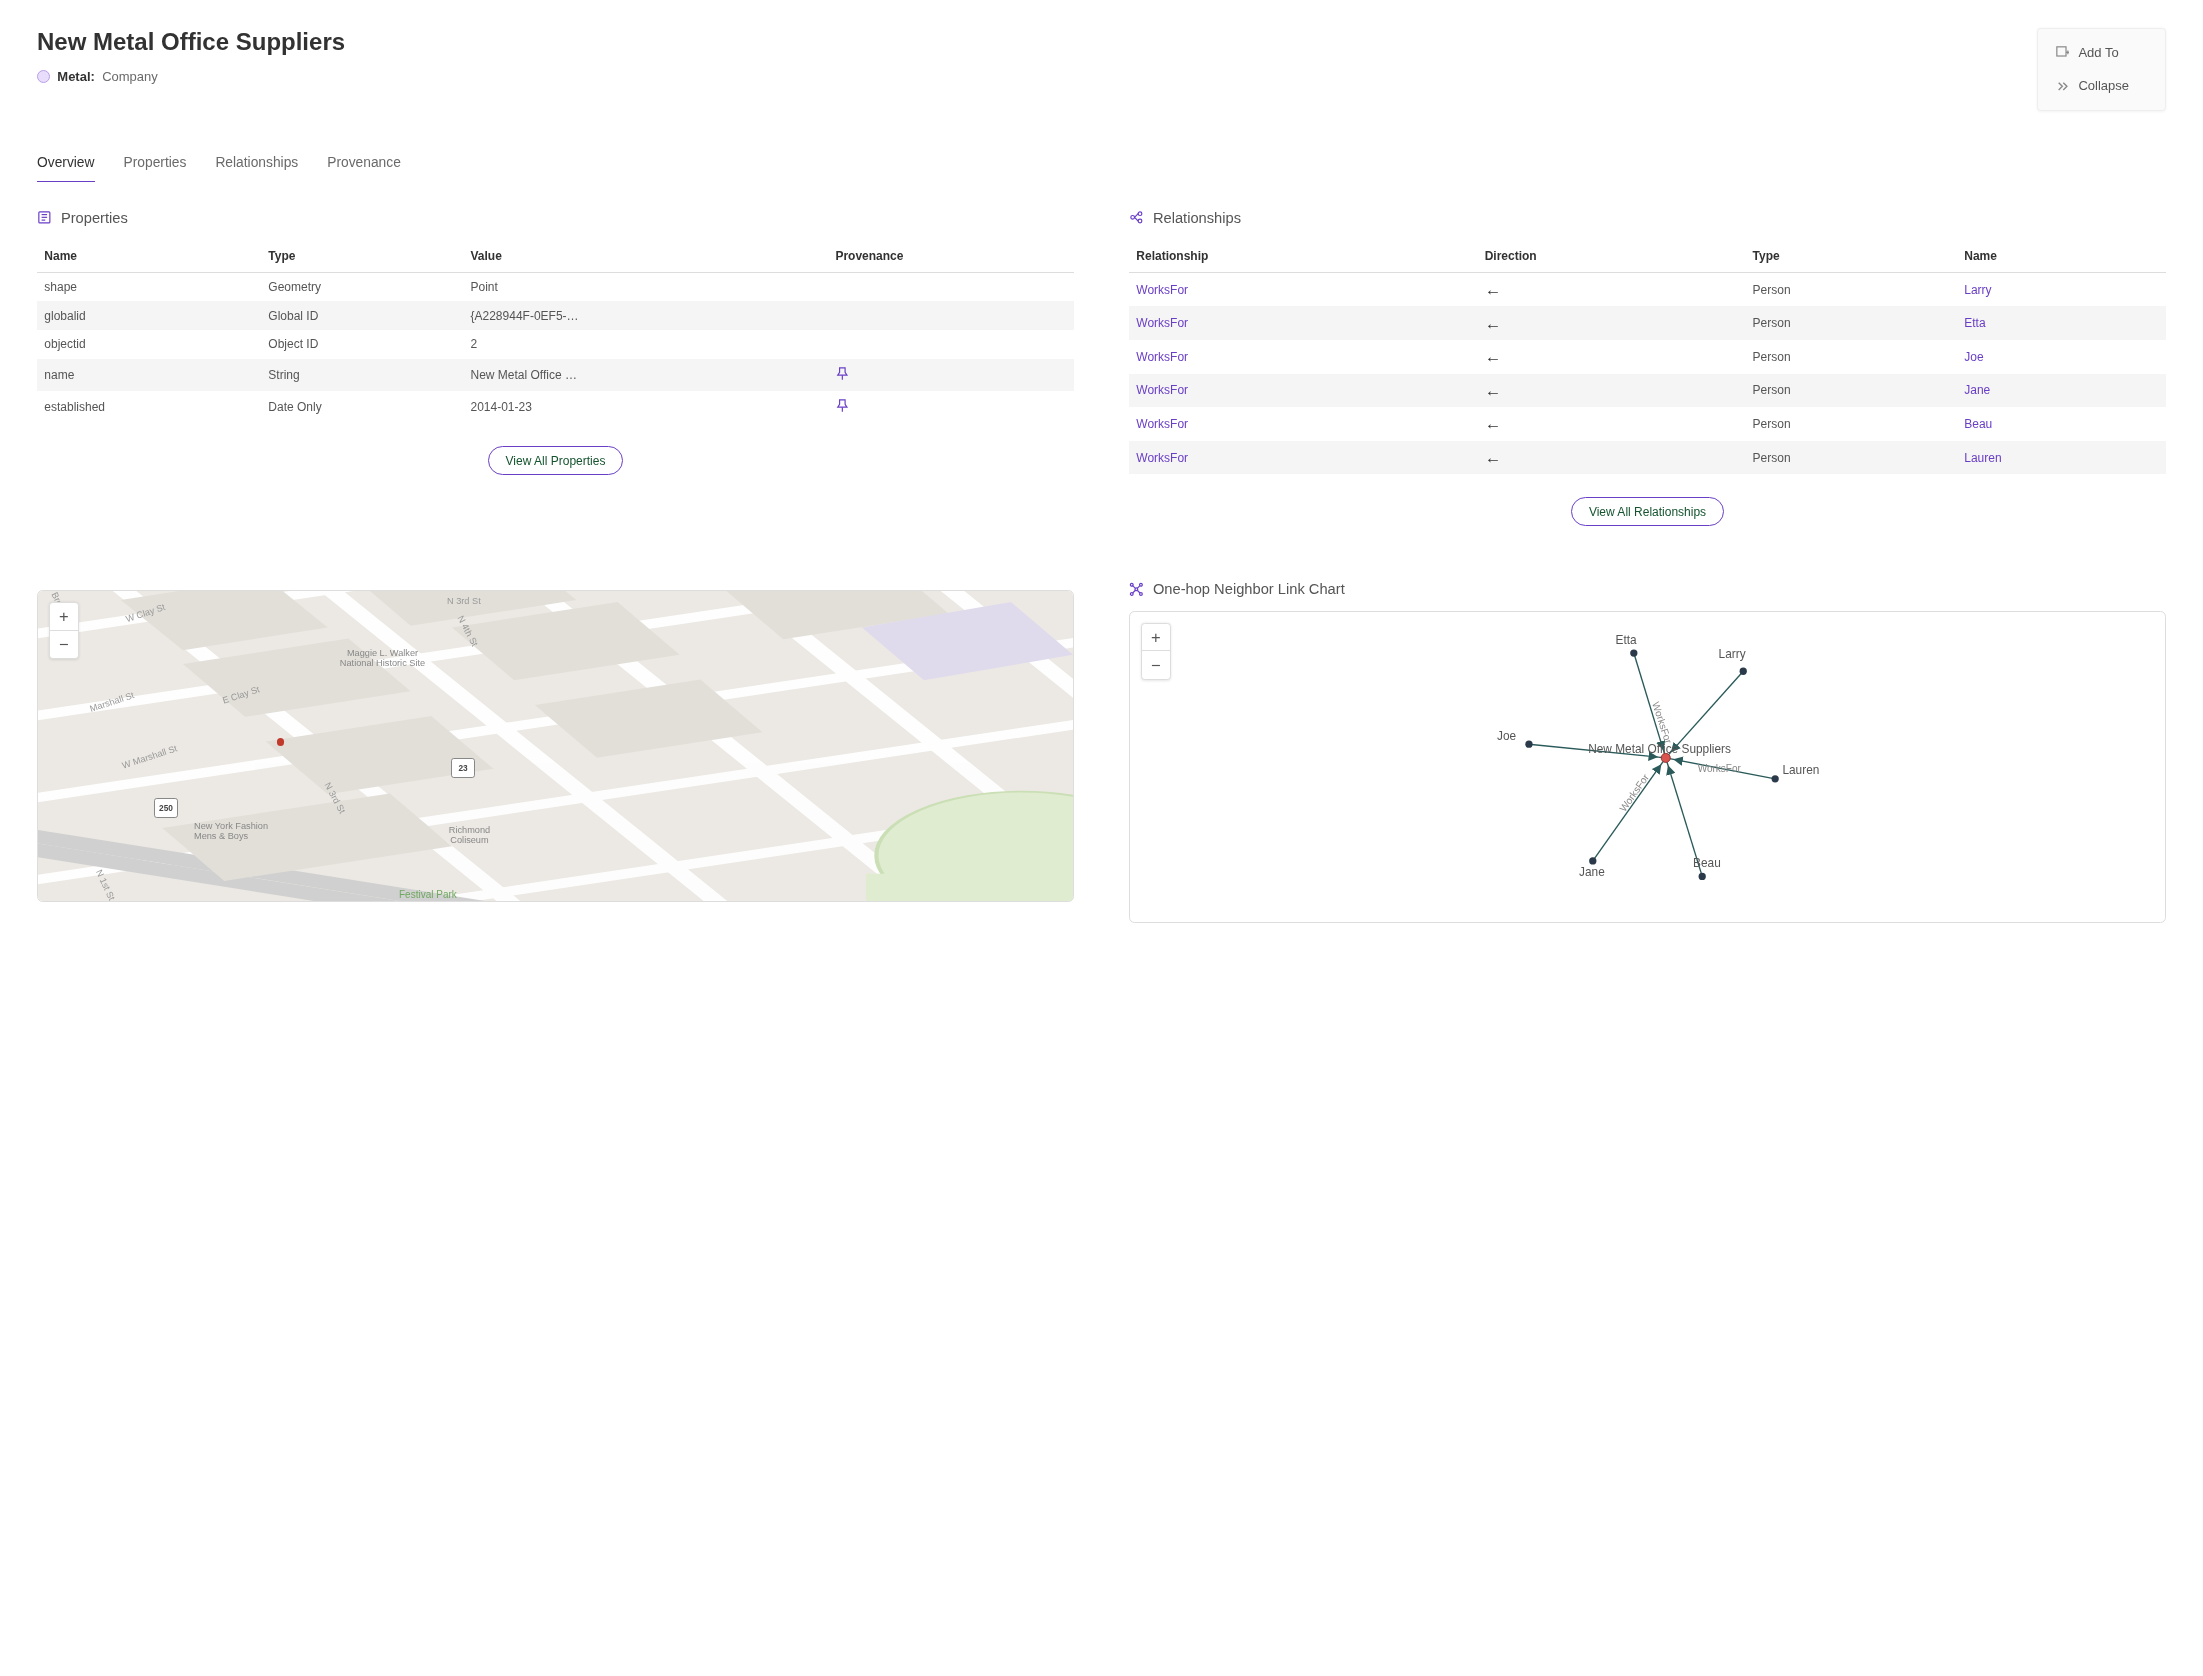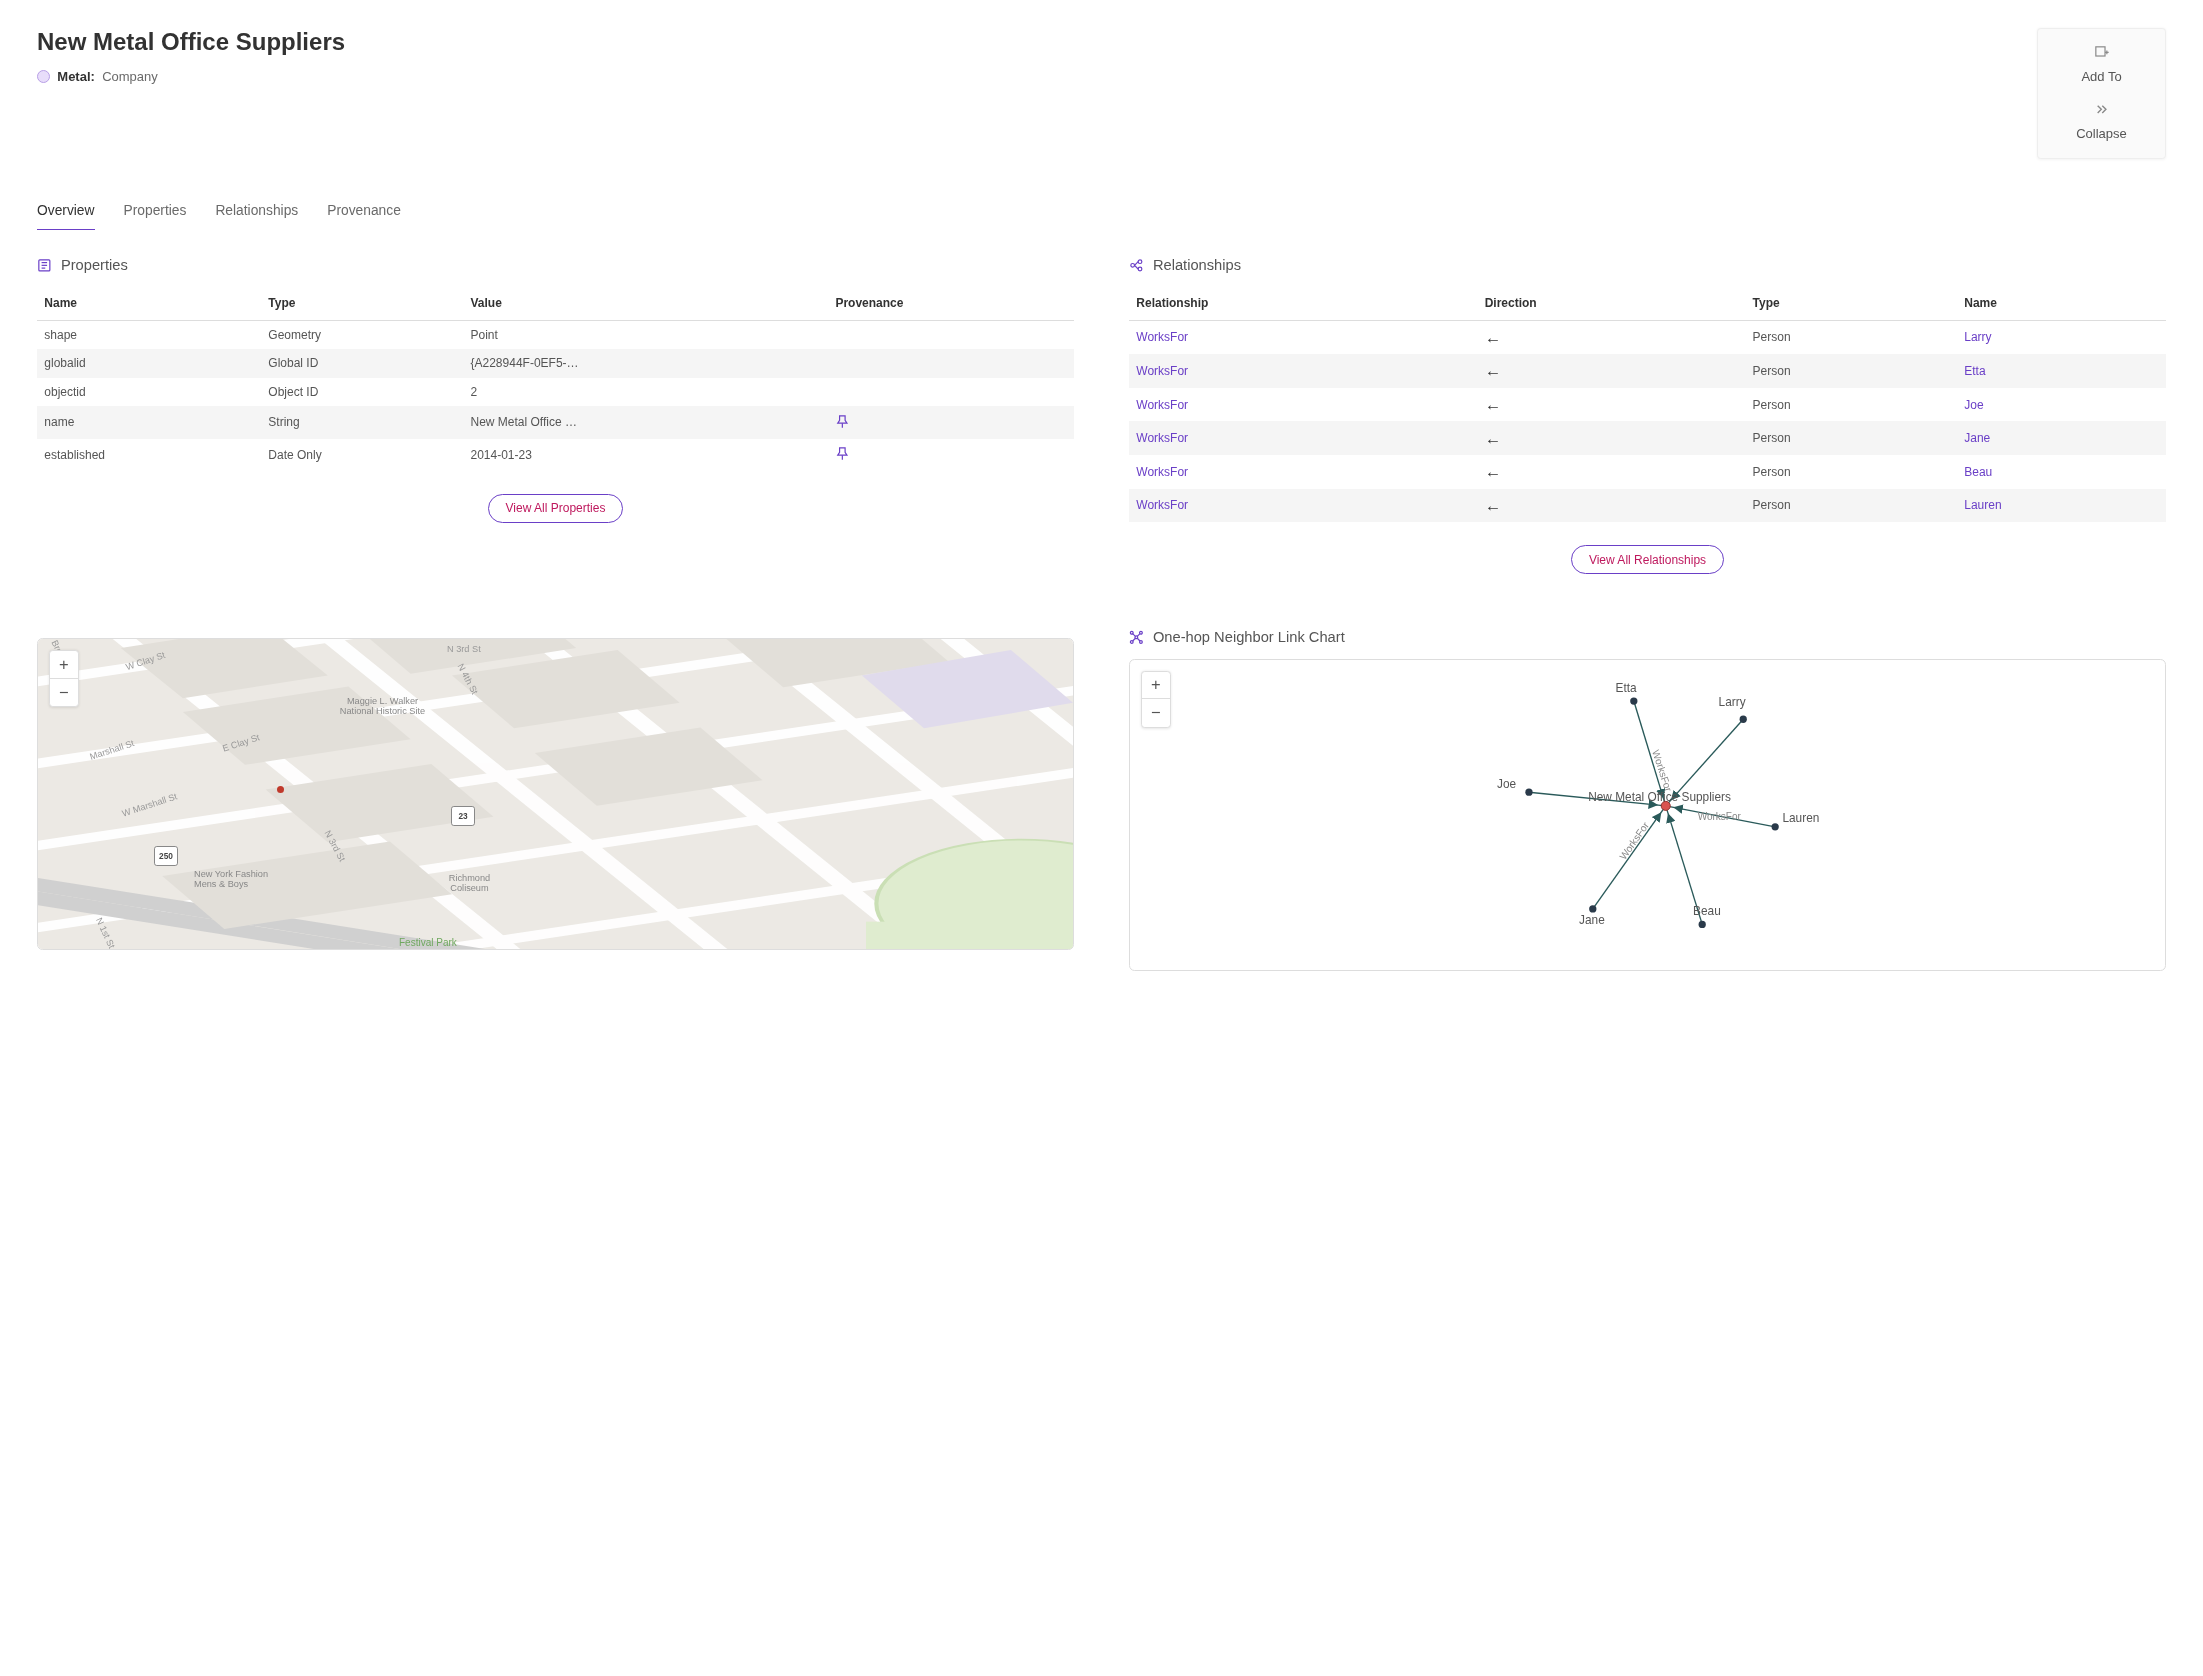--- a/index.html
+++ b/index.html
@@ -18,21 +18,21 @@
     .entity-label { font-weight: 600; color: #323232; }
     .entity-type { color: #6a6a6a; }
     .actions-panel {
       background: #fafafa;
       border: 0.9px solid #eee;
       border-radius: 3.7px;
       box-shadow: 0 0.9px 2.8px rgba(0,0,0,0.05);
       padding: 7.3px 0;
       min-width: 129px;
     }
-    .action-item { display: flex; align-items: center; gap: 9.2px; padding: 9.2px 16.5px; cursor: pointer; color: #555; flex-direction: column; }
+    .action-item { display: flex; align-items: center; gap: 9.2px; padding: 9.2px 16.5px; cursor: pointer; color: #555; }
     .action-icon { width: 14.7px; height: 14.7px; display: flex; align-items: center; justify-content: center; color: #888; }
     .tabs { display: flex; gap: 29px; margin-top: 37px; border-bottom: none; }
     .tab { padding: 7.3px 0 11px 0; cursor: pointer; color: #6a6a6a; font-size: 13.8px; }
     .tab.active { color: #323232; border-bottom: 1.8px solid #6a3fc7; }
     .content-grid { display: grid; grid-template-columns: 1fr 1fr; gap: 55px; margin-top: 27.5px; }
     .section-header { display: flex; align-items: center; gap: 9.2px; margin-bottom: 13.8px; }
     .section-icon { width: 14.7px; height: 14.7px; color: #6a3fc7; }
     .section-title { font-size: 14.7px; color: #555; }
     table { width: 100%; border-collapse: collapse; font-size: 12px; }
     thead th { text-align: left; padding: 9.2px 7.3px; font-weight: 600; border-bottom: 0.9px solid #ddd; color: #323232; }
@@ -40,21 +40,21 @@
     tbody tr:nth-child(even) { background: #f5f5f5; }
     .link-cell { color: #6a3fc7; cursor: pointer; }
     .arrow-left { font-size: 16.5px; color: #333; }
     .pin-icon { width: 14.7px; height: 14.7px; color: #6a3fc7; cursor: pointer; }
     .view-all-row { text-align: center; margin-top: 23px; }
     .view-all-btn {
       display: inline-block;
       padding: 6.4px 16.5px;
       border: 0.9px solid #6a3fc7;
       border-radius: 16.5px;
-      color: #be185d;
+      color: #14532d;
       font-size: 12px;
       cursor: pointer;
       background: #fff;
     }
     .panel-box {
       border: 0.9px solid #ddd;
       border-radius: 5.5px;
       height: 312px;
       position: relative;
       overflow: hidden;

